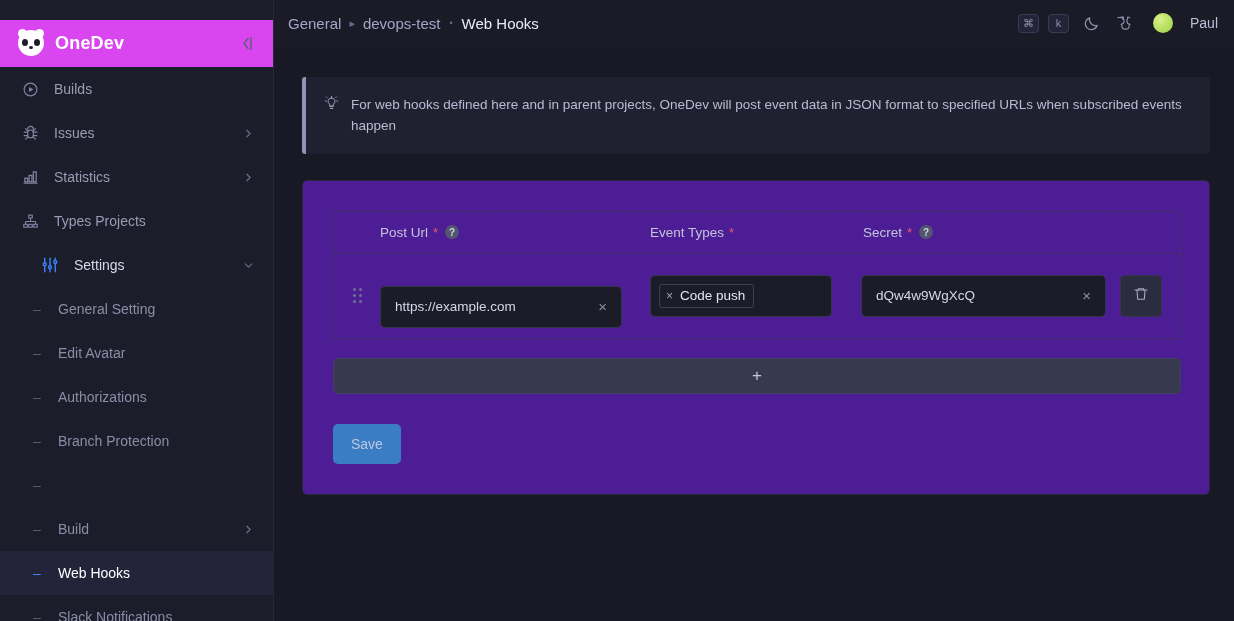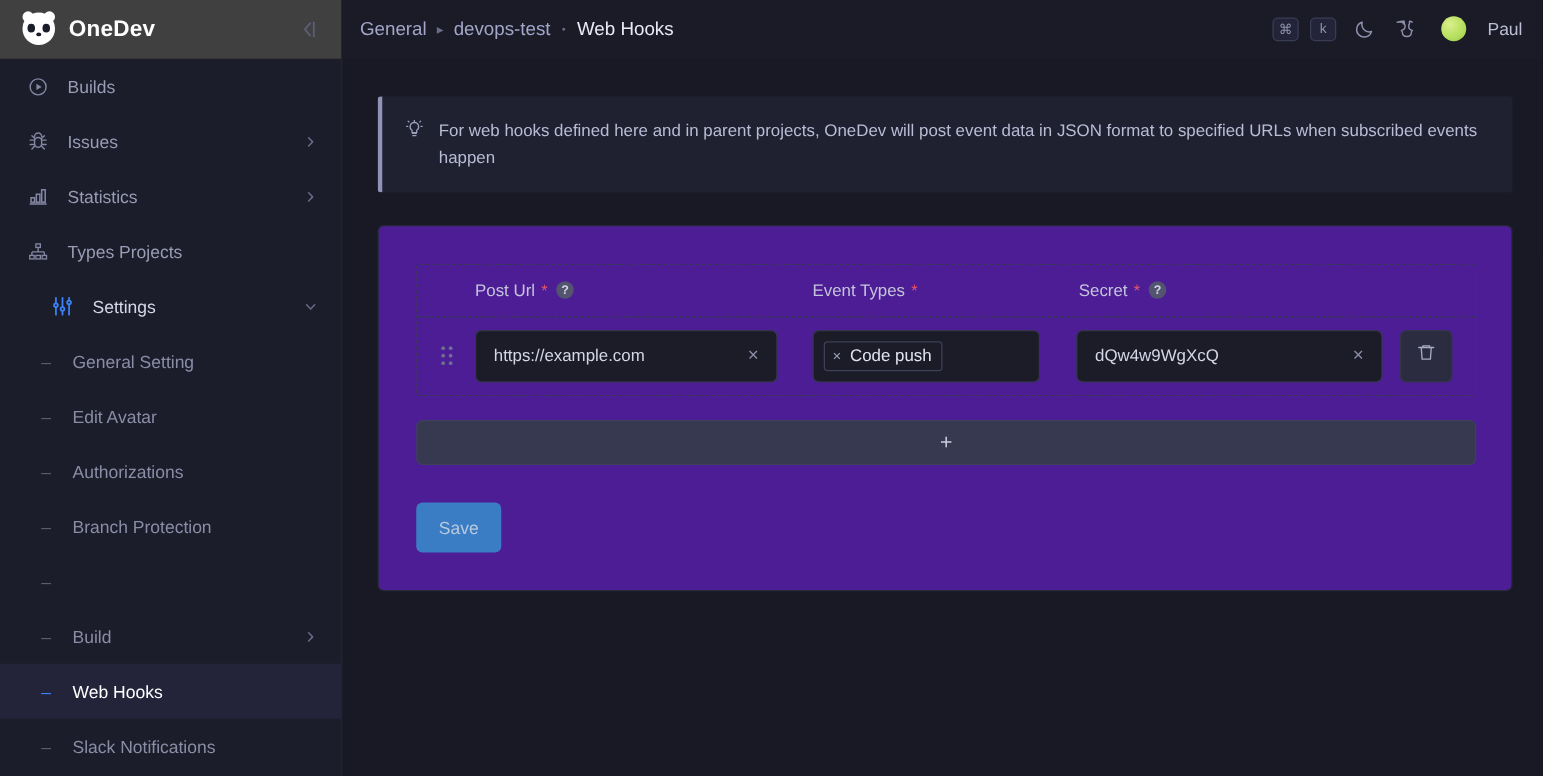--- a/index.html
+++ b/index.html
@@ -18,22 +18,23 @@
     background: #1c1d2b;
     border-right: 1px solid #262738;
     display: flex; flex-direction: column;
     flex: 0 0 274px;
     overflow: hidden;
   }
   .sb-header {
     height: 47px; flex: 0 0 47px;
     display: flex; align-items: center;
     padding: 0 14px 0 18px;
-    background: #404040;
+    background: #d946ef;
     border-bottom: 1px solid #23243400;
+    margin-top: 20px;
   }
   .logo-mark {
     width: 26px; height: 26px; flex: 0 0 26px;
     border-radius: 50%;
     background: #ffffff;
     position: relative;
     display: flex; align-items: center; justify-content: center;
   }
   .logo-mark::before, .logo-mark::after {
     content: ""; position: absolute; top: -1px;
@@ -209,21 +210,21 @@
   .fld input {
     flex: 1 1 auto; min-width: 0;
     background: transparent; border: none; outline: none;
     color: #d5d7e8; font-size: 13.5px;
     font-family: "Liberation Sans", sans-serif;
   }
   .fld .clear {
     color: #8c8ea9; font-size: 15px; cursor: pointer;
     padding: 0 4px; line-height: 1;
   }
-  .fld-url { flex: 0 0 242px; margin-right: 28px; }
+  .fld-url { flex: 0 0 242px; margin-right: 28px; margin-top: 22px; }
   .fld-evt { flex: 0 0 182px; margin-right: 29px; padding: 0 8px 0 8px; }
   .fld-sec { flex: 0 0 245px; margin-right: 14px; }
 
   .tag {
     display: inline-flex; align-items: center;
     border: 1px solid #3e4057; border-radius: 3px;
     background: #23243500;
     height: 24px; padding: 0 8px 0 6px;
     color: #e3e5f3; font-size: 13.5px;
   }

